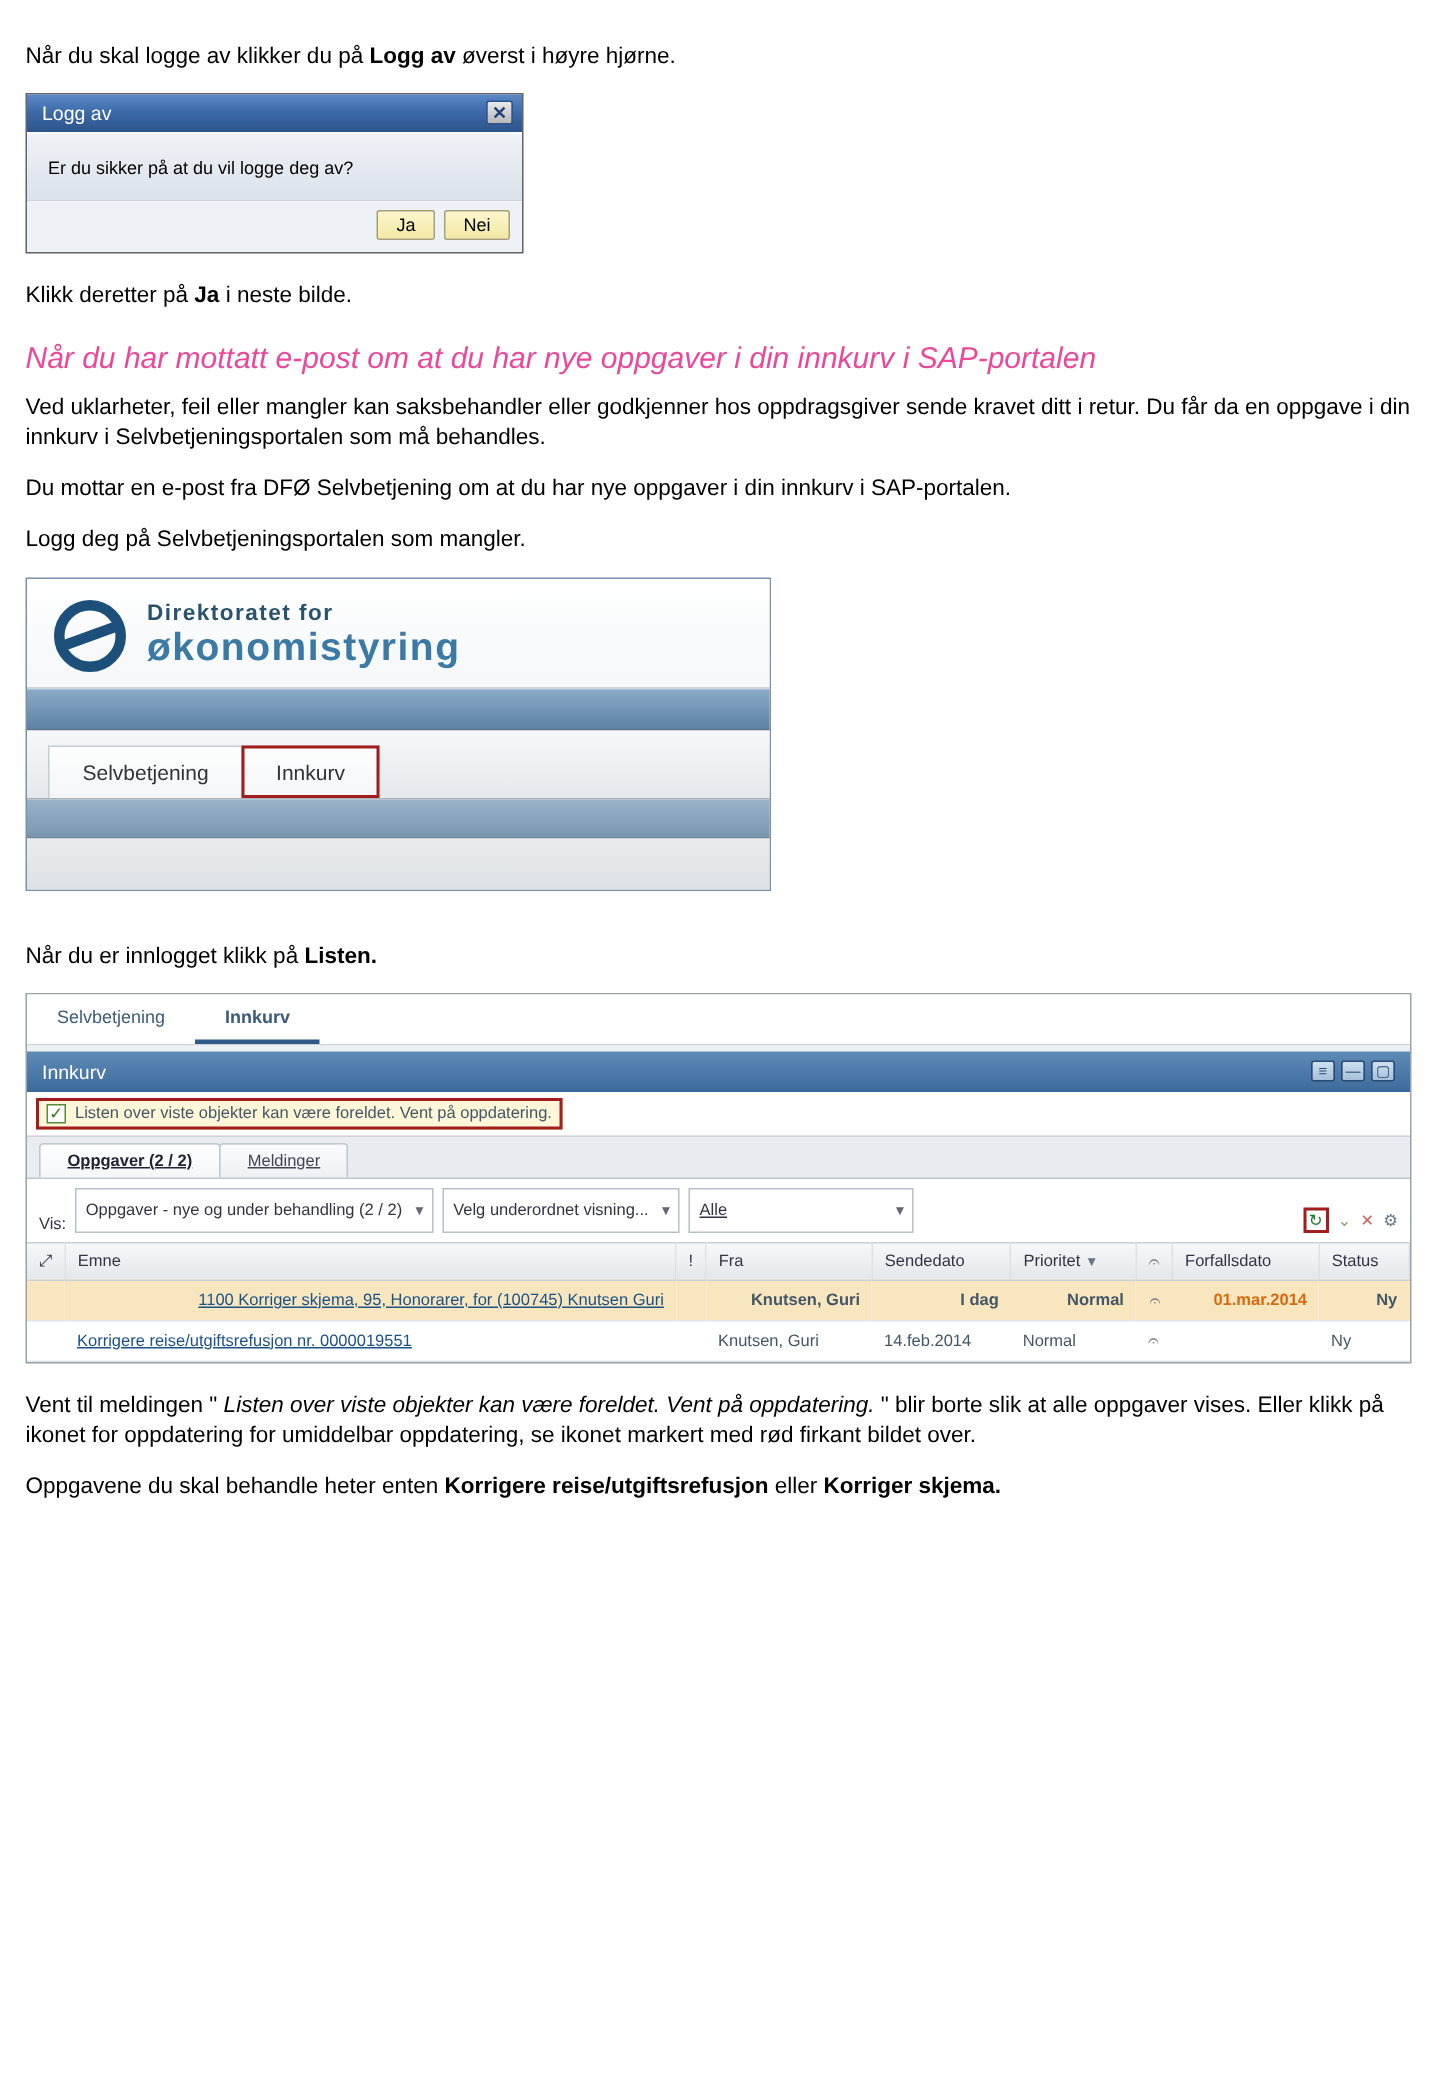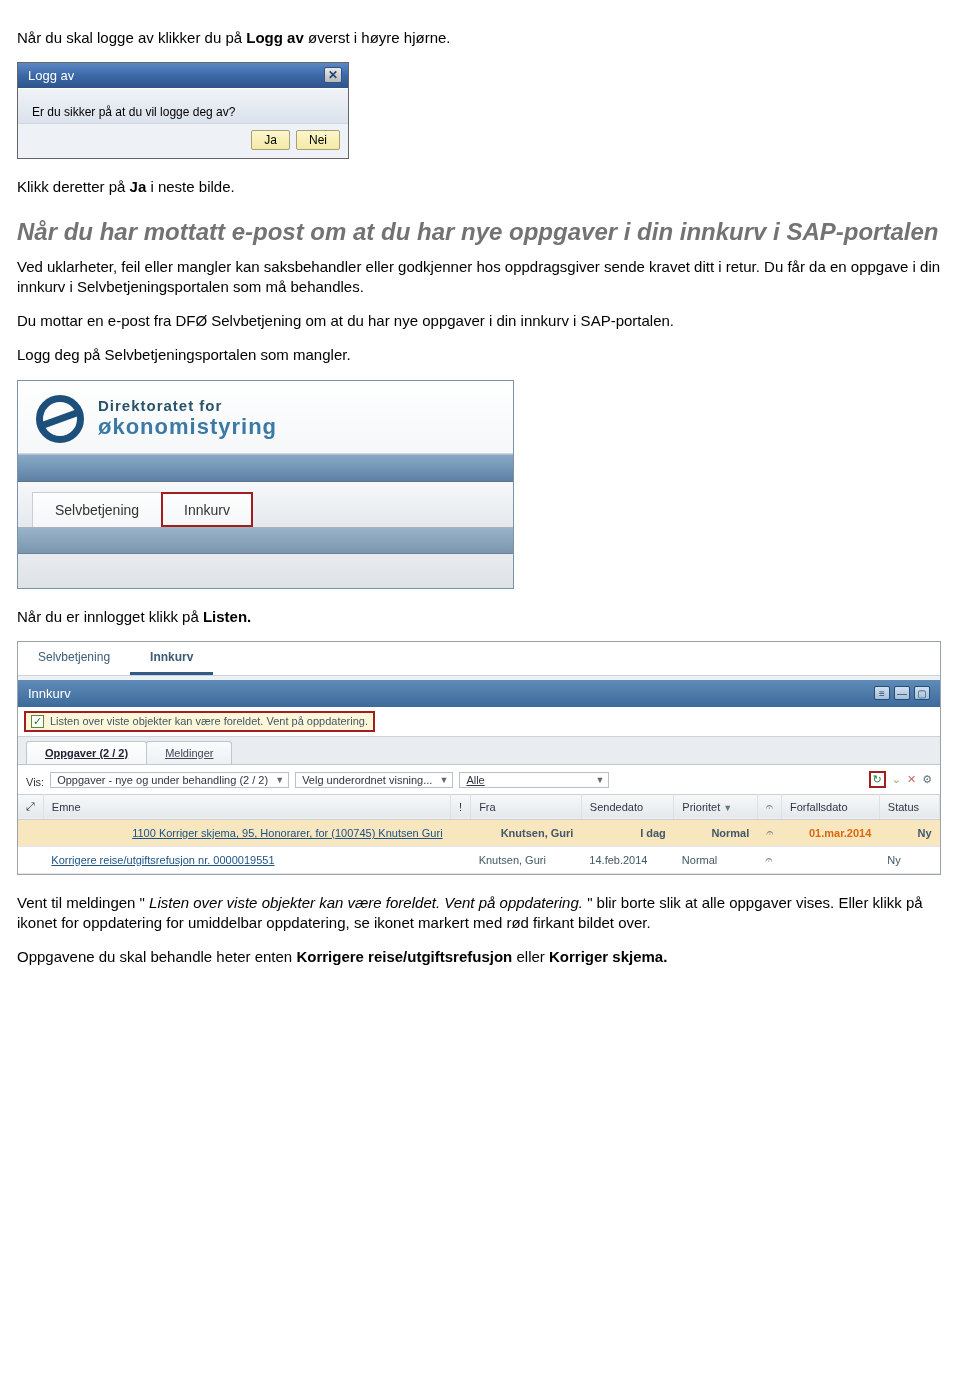--- a/index.html
+++ b/index.html
@@ -9,24 +9,24 @@
     color: #000;
     background: #fff;
     padding: 22px 17px;
     width: 960px;
   }
   .para { margin: 6px 0 14px 0; line-height: 1.35; }
   .bold { font-weight: bold; }
   .italic { font-style: italic; }
   .heading-2 {
     font-family: Arial, Helvetica, sans-serif;
-    font-size: 24px;
-    font-weight: bold;
+    font-size: 20px;
+    font-weight: normal;
     font-style: italic;
-    color: #737373;
+    color: #ec4899;
     margin: 18px 0 10px 0;
     line-height: 1.3;
   }
 
   
   .dialog-ss {
     width: 332px;
     border: 1px solid #666;
     background: #e7ecf3;
     margin-bottom: 18px;
@@ -45,21 +45,21 @@
   .dialog-close {
     width: 18px; height: 16px;
     background: linear-gradient(#e9e9e9,#b9b9b9);
     border:1px solid #2e548a;
     border-radius:2px;
     display:flex; align-items:center; justify-content:center;
     color:#1e4376; font-weight:bold; font-size:12px;
     cursor:pointer;
   }
   .dialog-body {
-    padding: 16px 14px 4px 14px;
+    padding: 16px 14px 14px 14px;
     background: linear-gradient(#f0f3f7,#dbe2ec);
     border-top:1px solid #fff;
   }
   .dialog-footer {
     display:flex; justify-content:flex-end; gap:6px;
     padding: 6px 8px 8px;
     border-top:1px solid #cfd6df;
     background:#eef1f5;
   }
   .dialog-btn {
@@ -69,42 +69,42 @@
     font-size:12px;
     cursor:pointer;
     border-radius:2px;
   }
 
   
   .portal-ss {
     width: 497px;
     border:1px solid #7a91a7;
     background:#fff;
-    margin: 8px 0 18px 0;
+    margin: 8px 0 34px 0;
     font-family: Arial, sans-serif;
   }
   .portal-brand {
     display:flex; align-items:center; gap:14px;
     padding: 14px 18px 10px 18px;
     background: linear-gradient(#fff,#f5f7f9);
     border-bottom:1px solid #d1d6db;
   }
   .brand-logo {
     width:48px; height:48px; border-radius:50%;
     border:7px solid #1c4f7a;
     position:relative;
   }
   .brand-logo:after{
     content:""; position:absolute;
     left:-5px; right:-5px; top:50%; height:7px;
     background:#1c4f7a; transform:translateY(-50%) rotate(-20deg);
   }
   .brand-text { display:flex; flex-direction:column; line-height:1.1; }
   .brand-line1 { color:#28536b; font-size:15px; font-weight:bold; letter-spacing:1px; }
-  .brand-line2 { color:#3c7aa6; font-size:22px; font-weight:bold; letter-spacing:1px;text-align:right; }
+  .brand-line2 { color:#3c7aa6; font-size:26px; font-weight:bold; letter-spacing:1px;text-align:right; }
   .portal-bluebar {
     height: 28px;
     background: linear-gradient(#8aa9c7,#5d81a5);
     border-top:1px solid #aebfcf; border-bottom:1px solid #5d7488;
   }
   .portal-tabs-row {
     display:flex; align-items:flex-end;
     background: linear-gradient(#f6f8fa,#e5e9ed);
     padding: 10px 0 0 0;
     border-bottom:1px solid #a8b1b9;
@@ -198,21 +198,21 @@
     background:#fff;
   }
   .ik-filter-label { color:#334; }
   .ik-select {
     border:1px solid #b8c0c9;
     background:#fff;
     padding:2px 20px 2px 6px;
     font-size:11px; color:#334;
     position:relative;
     display:inline-flex; align-items:center;
-    height:16px;
+    height:30px;
   }
   .ik-select .caret {
     position:absolute; right:4px; top:50%; transform:translateY(-50%);
     font-size:9px; color:#667;
   }
   .ik-filter-icons {
     margin-left:auto; display:flex; gap:6px; align-items:center;
   }
   .ik-refresh-box {
     width:17px; height:17px; border:2px solid #a21d1d;

